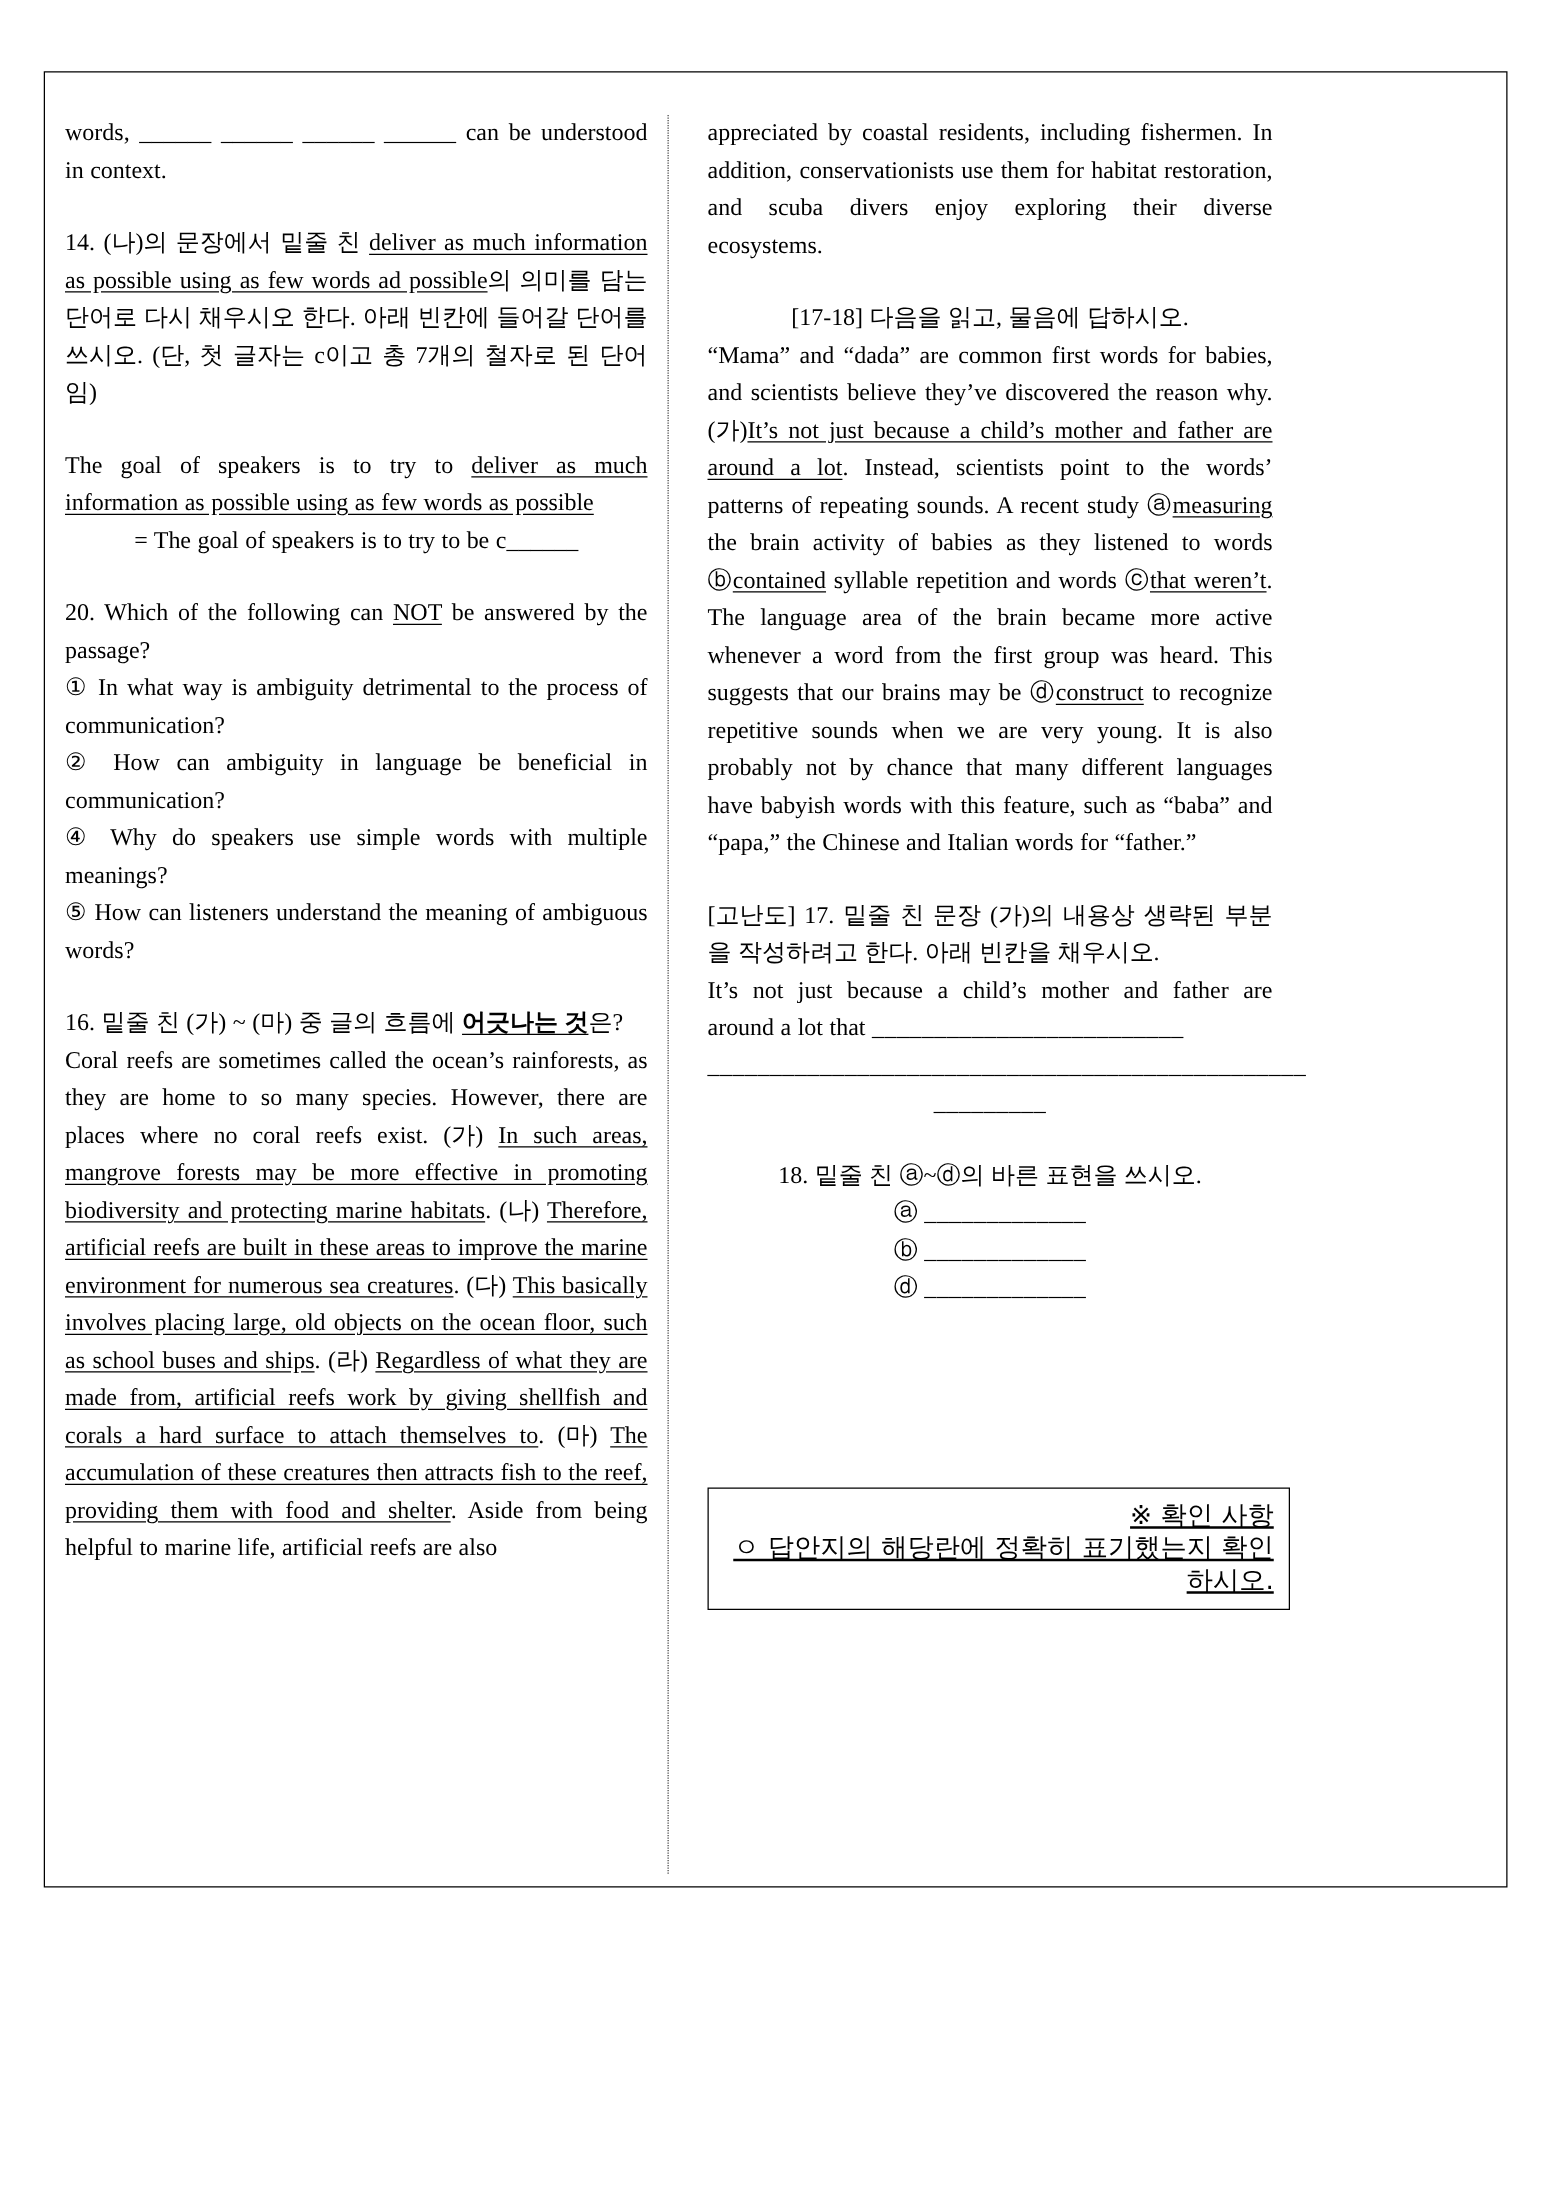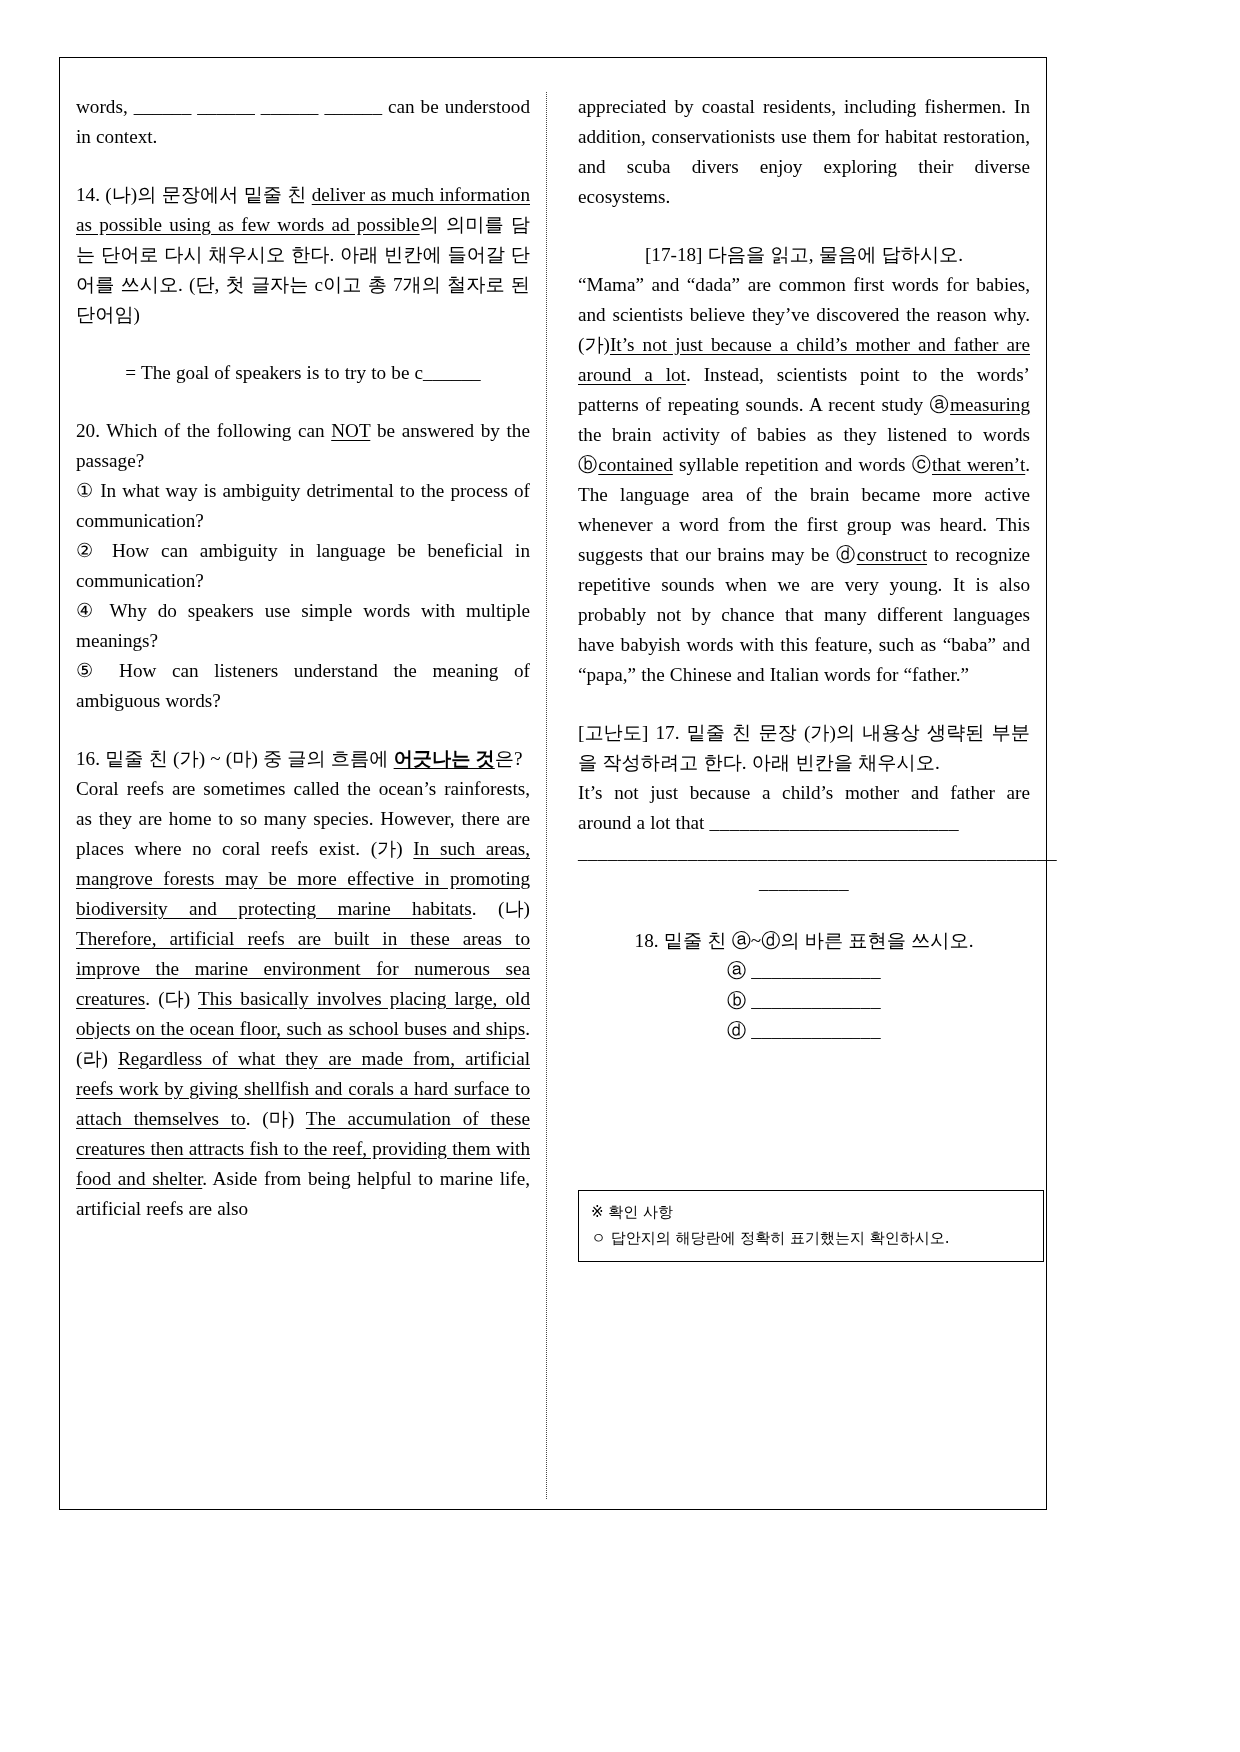--- a/index.html
+++ b/index.html
@@ -13,25 +13,24 @@
     font-family: "Liberation Serif", "DejaVu Serif", serif;
     color: #000000;
     position: relative;
     overflow: hidden;
   }
 
   .page {
     position: absolute;
     left: 35px;
     top: 57px;
-    width: 988px;
+    width: 1171px;
     height: 1453px;
     border: 1.5px solid #000;
     box-sizing: border-box;
-    margin-left: 24px;
   }
 
   .columns {
     position: absolute;
     left: 16px;
     top: 34px;
     right: 16px;
     bottom: 10px;
     display: flex;
   }
@@ -68,24 +67,25 @@
   .dash { letter-spacing: 0.02em; }
 
   .confirmbox {
     margin-top: 26px;
     border: 1px solid #000;
     padding: 8px 12px 10px 12px;
     box-sizing: border-box;
     width: 466px;
   }
   .confirmbox .line {
-    font-size: 15px;
+    font-size: 21px;
     line-height: 26px;
-    text-align: left;
+    text-align: right;
     font-family: "DejaVu Sans", "Liberation Sans", sans-serif;
+    text-decoration: underline;
   }
 
   .itemline {
     font-size: 19.2px;
     line-height: 30px;
     text-align: center;
   }
 </style>
 </head>
 <body>
@@ -96,20 +96,21 @@
     <div class="col col-left">
 
       <p class="blk">words,  ______  ______  ______  ______  can be understood in context.</p>
 
       <div class="gap"></div>
 
       <p class="blk"><span>14. (나)의 문장에서 밑줄 친 </span><span class="u">deliver as much information as possible using as few words ad possible</span><span>의 의미를 담는 단어로 다시 채우시오 한다. 아래 빈칸에 들어갈 단어를 쓰시오. (단, 첫 글자는 c이고 총 7개의 철자로 된 단어임)</span></p>
 
       <div class="gap"></div>
 
+      <p class="blk"><span>The goal of speakers is to try to </span><span class="u">deliver as much information as possible using as few words as possible</span></p>
 
       <p class="itemline">= The goal of speakers is to try to be c______</p>
 
       <div class="gap"></div>
 
       <p class="blk"><span>20. Which of the following can </span><span class="u">NOT</span><span> be answered by the passage?</span></p>
 
       <p class="blk">① In what way is ambiguity detrimental to the process of communication?</p>
       <p class="blk">② How can ambiguity in language be beneficial in communication?</p>
       <p class="blk">④ Why do speakers use simple words with multiple meanings?</p>

